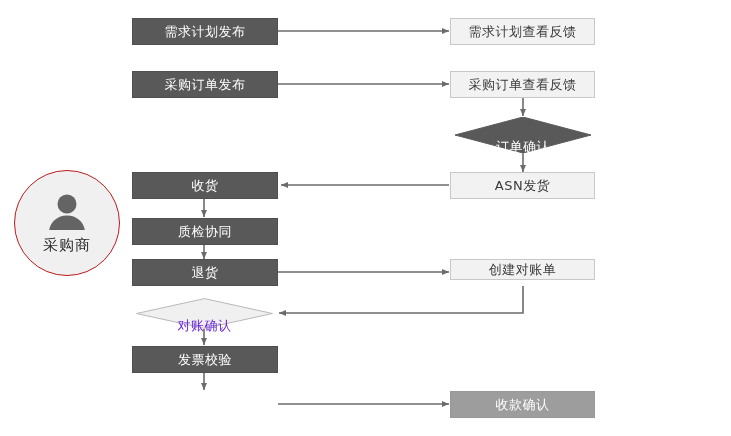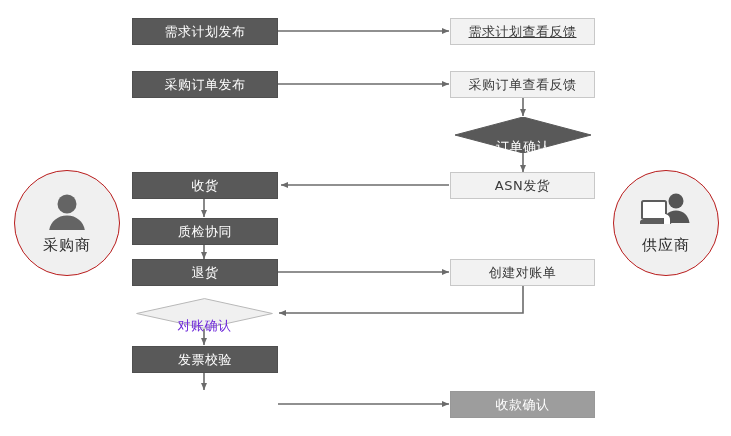--- a/index.html
+++ b/index.html
@@ -133,36 +133,26 @@
   </svg>
 
   <div class="role" style="left:14px; top:170px;">
     <svg class="role-icon" viewBox="0 0 52 42">
       <circle cx="26" cy="12" r="9.5" fill="#646464"></circle>
       <path d="M26 23.5c-9.5 0-16.5 6.2-17.8 14.5h35.6C42.5 29.7 35.5 23.5 26 23.5z" fill="#646464"></path>
     </svg>
     <div class="role-label">采购商</div>
   </div>
 
-  <div class="role" style="left:613px; top:170px;">
-    <svg class="role-icon" viewBox="0 0 52 42">
-      <rect x="2" y="9" width="24" height="18" rx="1.5" fill="#ffffff" stroke="#5d5d5d" stroke-width="2"></rect>
-      <path d="M1 28h27l3.5 4H-2z" fill="#5d5d5d"></path>
-      <circle cx="36" cy="9" r="7.5" fill="#555555"></circle>
-      <path d="M36 18.5c-7.5 0-12.5 5-13.5 12.5h27C48.5 23.5 43.5 18.5 36 18.5z" fill="#555555"></path>
-      <path d="M24 22c4 0 6 2.5 6 5.5V32h-6z" fill="#ffffff"></path>
-    </svg>
-    <div class="role-label">供应商</div>
-  </div>
 
   <div class="node node-dark" style="left:132px; top:18px; width:146px; height:27px;">
     <span>需求计划发布</span>
   </div>
 
-  <div class="node node-light" style="left:450px; top:18px; width:145px; height:27px;text-decoration:underline;">
+  <div class="node node-light" style="left:450px; top:18px; width:145px; height:27px;">
     <span>需求计划查看反馈</span>
   </div>
 
   <div class="node node-dark" style="left:132px; top:71px; width:146px; height:27px;">
     <span>采购订单发布</span>
   </div>
 
   <div class="node node-light" style="left:450px; top:71px; width:145px; height:27px;">
     <span>采购订单查看反馈</span>
   </div>
@@ -183,21 +173,21 @@
   </div>
 
   <div class="node node-dark" style="left:132px; top:218px; width:146px; height:27px;">
     <span>质检协同</span>
   </div>
 
   <div class="node node-dark" style="left:132px; top:259px; width:146px; height:27px;">
     <span>退货</span>
   </div>
 
-  <div class="node node-light" style="left:450px; top:259px; width:145px; height:27px;">
+  <div class="node node-light" style="left:450px; top:259px; width:145px; height:21px;">
     <span>创建对账单</span>
   </div>
 
   <div class="diamond-wrap diamond-light" style="left:136px; top:298px; width:137px; height:31px;">
     <svg width="137" height="31" viewBox="0 0 137 31">
       <polygon points="68.5,0.6 136.4,15.5 68.5,30.4 0.6,15.5" fill="#f0f0f0" stroke="#b8b8b8" stroke-width="1"></polygon>
     </svg>
     <div class="diamond-label">对账确认</div>
   </div>
 

